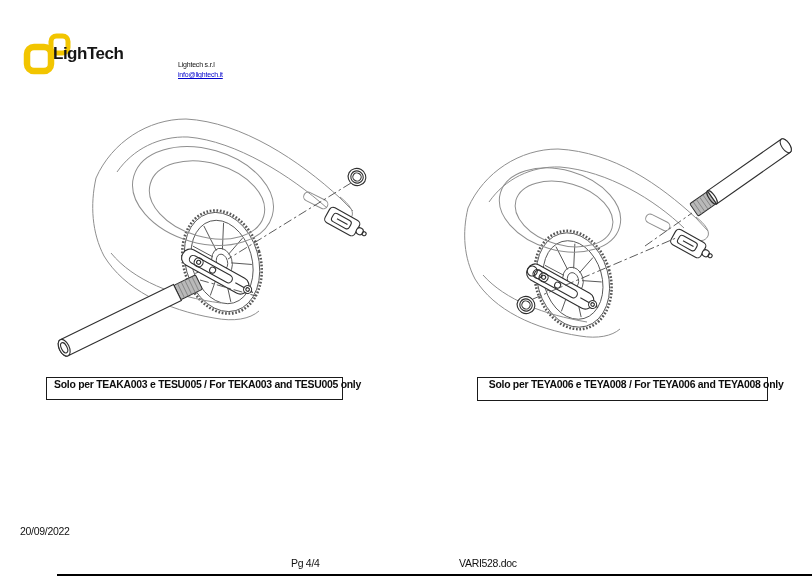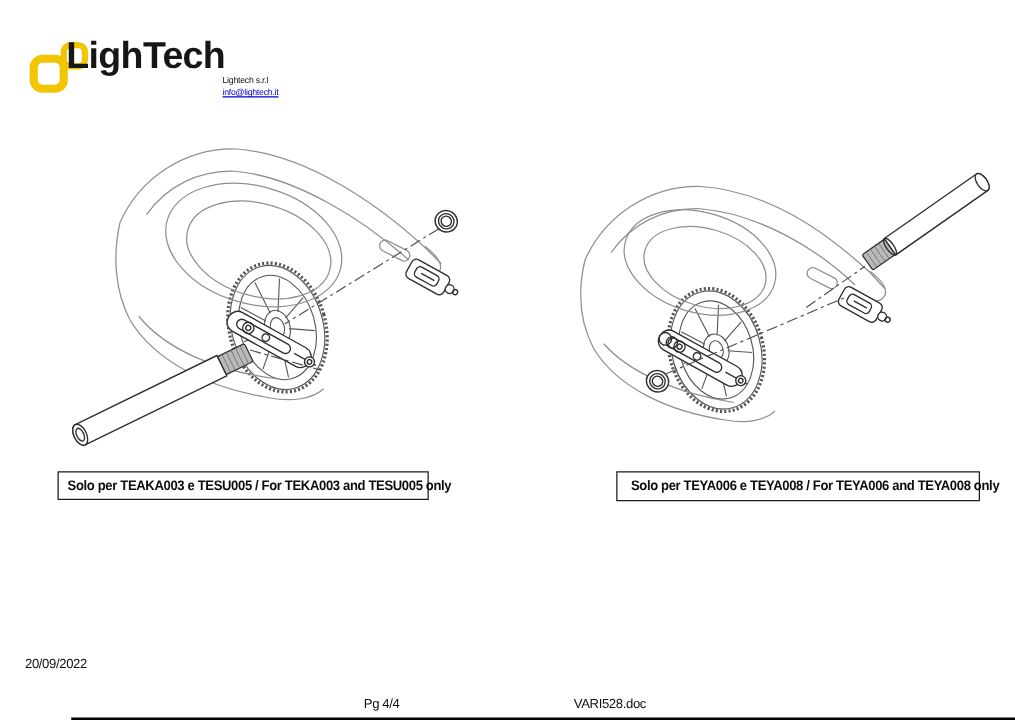--- a/index.html
+++ b/index.html
@@ -9,21 +9,21 @@
     --sprocket-line:#575757;
     --part-line:#2f2f2f;
   }
   *{box-sizing:border-box;margin:0;padding:0;}
   html,body{background:#ffffff;}
   body{font-family:"Liberation Sans",sans-serif;}
   .page{position:relative;width:812px;height:578px;background:#fff;overflow:hidden;}
 
   
   .logo-icon{position:absolute;left:22px;top:31px;}
-  .wordmark{position:absolute;left:53px;top:28px;font-size:30px;font-weight:bold;
+  .wordmark{position:absolute;left:53px;top:44px;font-size:17px;font-weight:bold;
             color:#161616;letter-spacing:-0.5px;}
   .company{position:absolute;left:178px;top:61px;font-size:7px;color:#111;letter-spacing:-0.2px;}
   .email{position:absolute;left:178px;top:71px;font-size:7px;color:var(--link-blue);
          text-decoration:underline;letter-spacing:-0.2px;}
 
   
   .diagram{position:absolute;}
   .diagram-left{left:30px;top:105px;width:360px;height:270px;}
   .diagram-right{left:450px;top:128px;width:350px;height:242px;}
   .arm{stroke:var(--swingarm-line);fill:none;stroke-width:1;}
@@ -31,23 +31,23 @@
   .spkw{stroke:var(--sprocket-line);fill:#fff;stroke-width:0.9;}
   .spk-teeth{stroke:var(--sprocket-line);fill:none;stroke-width:2.6;stroke-dasharray:1.7 1.7;}
   .prt{stroke:var(--part-line);fill:none;stroke-width:1.1;}
   .prtw{stroke:var(--part-line);fill:#fff;stroke-width:1.1;}
   .thread{fill:#b9b9b9;stroke:var(--part-line);stroke-width:1;}
   .thl{stroke:#777;stroke-width:0.7;}
   .axis{stroke:#4a4a4a;stroke-width:0.9;stroke-dasharray:9 3 2.5 3;fill:none;}
 
   
   .caption{position:absolute;border:1.5px solid #1a1a1a;background:#fff;
-           display:flex;align-items:center;justify-content:center;padding-left:27px;}
+           display:flex;justify-content:center;padding-left:27px;}
   .caption-left{left:46px;top:377px;width:297px;height:23px;}
-  .caption-right{left:493px;top:377px;width:291px;height:24px;}
+  .caption-right{left:477px;top:377px;width:291px;height:24px;}
   .caption span{font-size:11px;font-weight:bold;color:#0d0d0d;white-space:nowrap;
                 letter-spacing:-0.3px;transform:scaleX(0.95);}
 
   
   .footer-date{position:absolute;left:20px;top:525px;font-size:10.5px;color:#111;letter-spacing:-0.3px;}
   .footer-page{position:absolute;left:251px;top:557px;font-size:10.5px;color:#111;letter-spacing:-0.3px;padding-left:40px;}
   .footer-file{position:absolute;left:459px;top:557px;font-size:10.5px;color:#111;letter-spacing:-0.3px;text-align:right;}
   .footer-rule{position:absolute;left:57px;top:574px;width:755px;height:2px;background:#000;}
 </style>
 </head>

